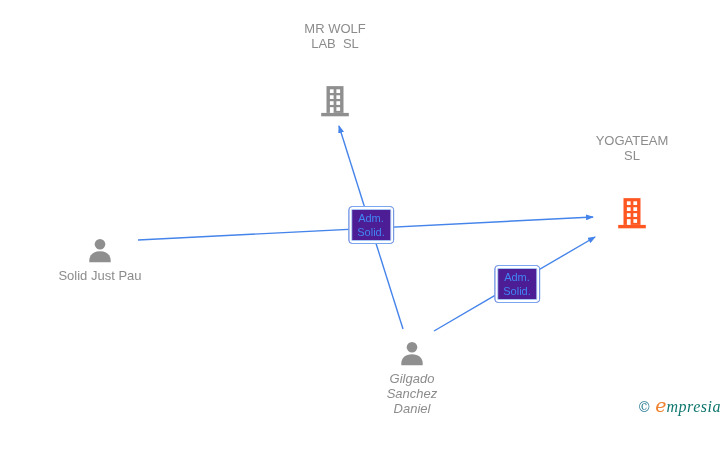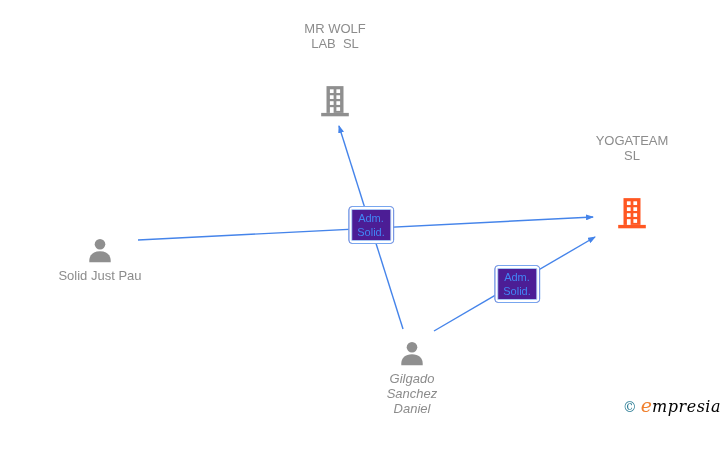--- a/index.html
+++ b/index.html
@@ -39,21 +39,21 @@
   #watermark{
     position:absolute;
     right:7px;bottom:4px;
     font-family:"DejaVu Serif", serif;
     font-style:italic;
     font-size:16px;
     user-select:none;
   }
   #watermark .copy{color:#2b7d95;font-style:normal;font-size:14px;margin-right:4px;}
   #watermark .brand-initial{color:#f0812f;font-size:19px;}
-  #watermark .brand-rest{color:#000000;letter-spacing:0.5px;}
+  #watermark .brand-rest{color:#0f766e;letter-spacing:0.5px;font-family:Liberation Serif, serif;}
 </style>
 </head>
 <body>
 
 <div id="canvas">
   <svg id="edges-svg" xmlns="http://www.w3.org/2000/svg">
     <defs>
       <marker id="arrow" viewBox="0 0 8 6" markerWidth="8" markerHeight="6" refX="7" refY="3" orient="auto" markerUnits="userSpaceOnUse">
         <path id="arrow-path" d="M0,0 L8,3 L0,6 z" fill="#4584ea"></path>
       </marker>

